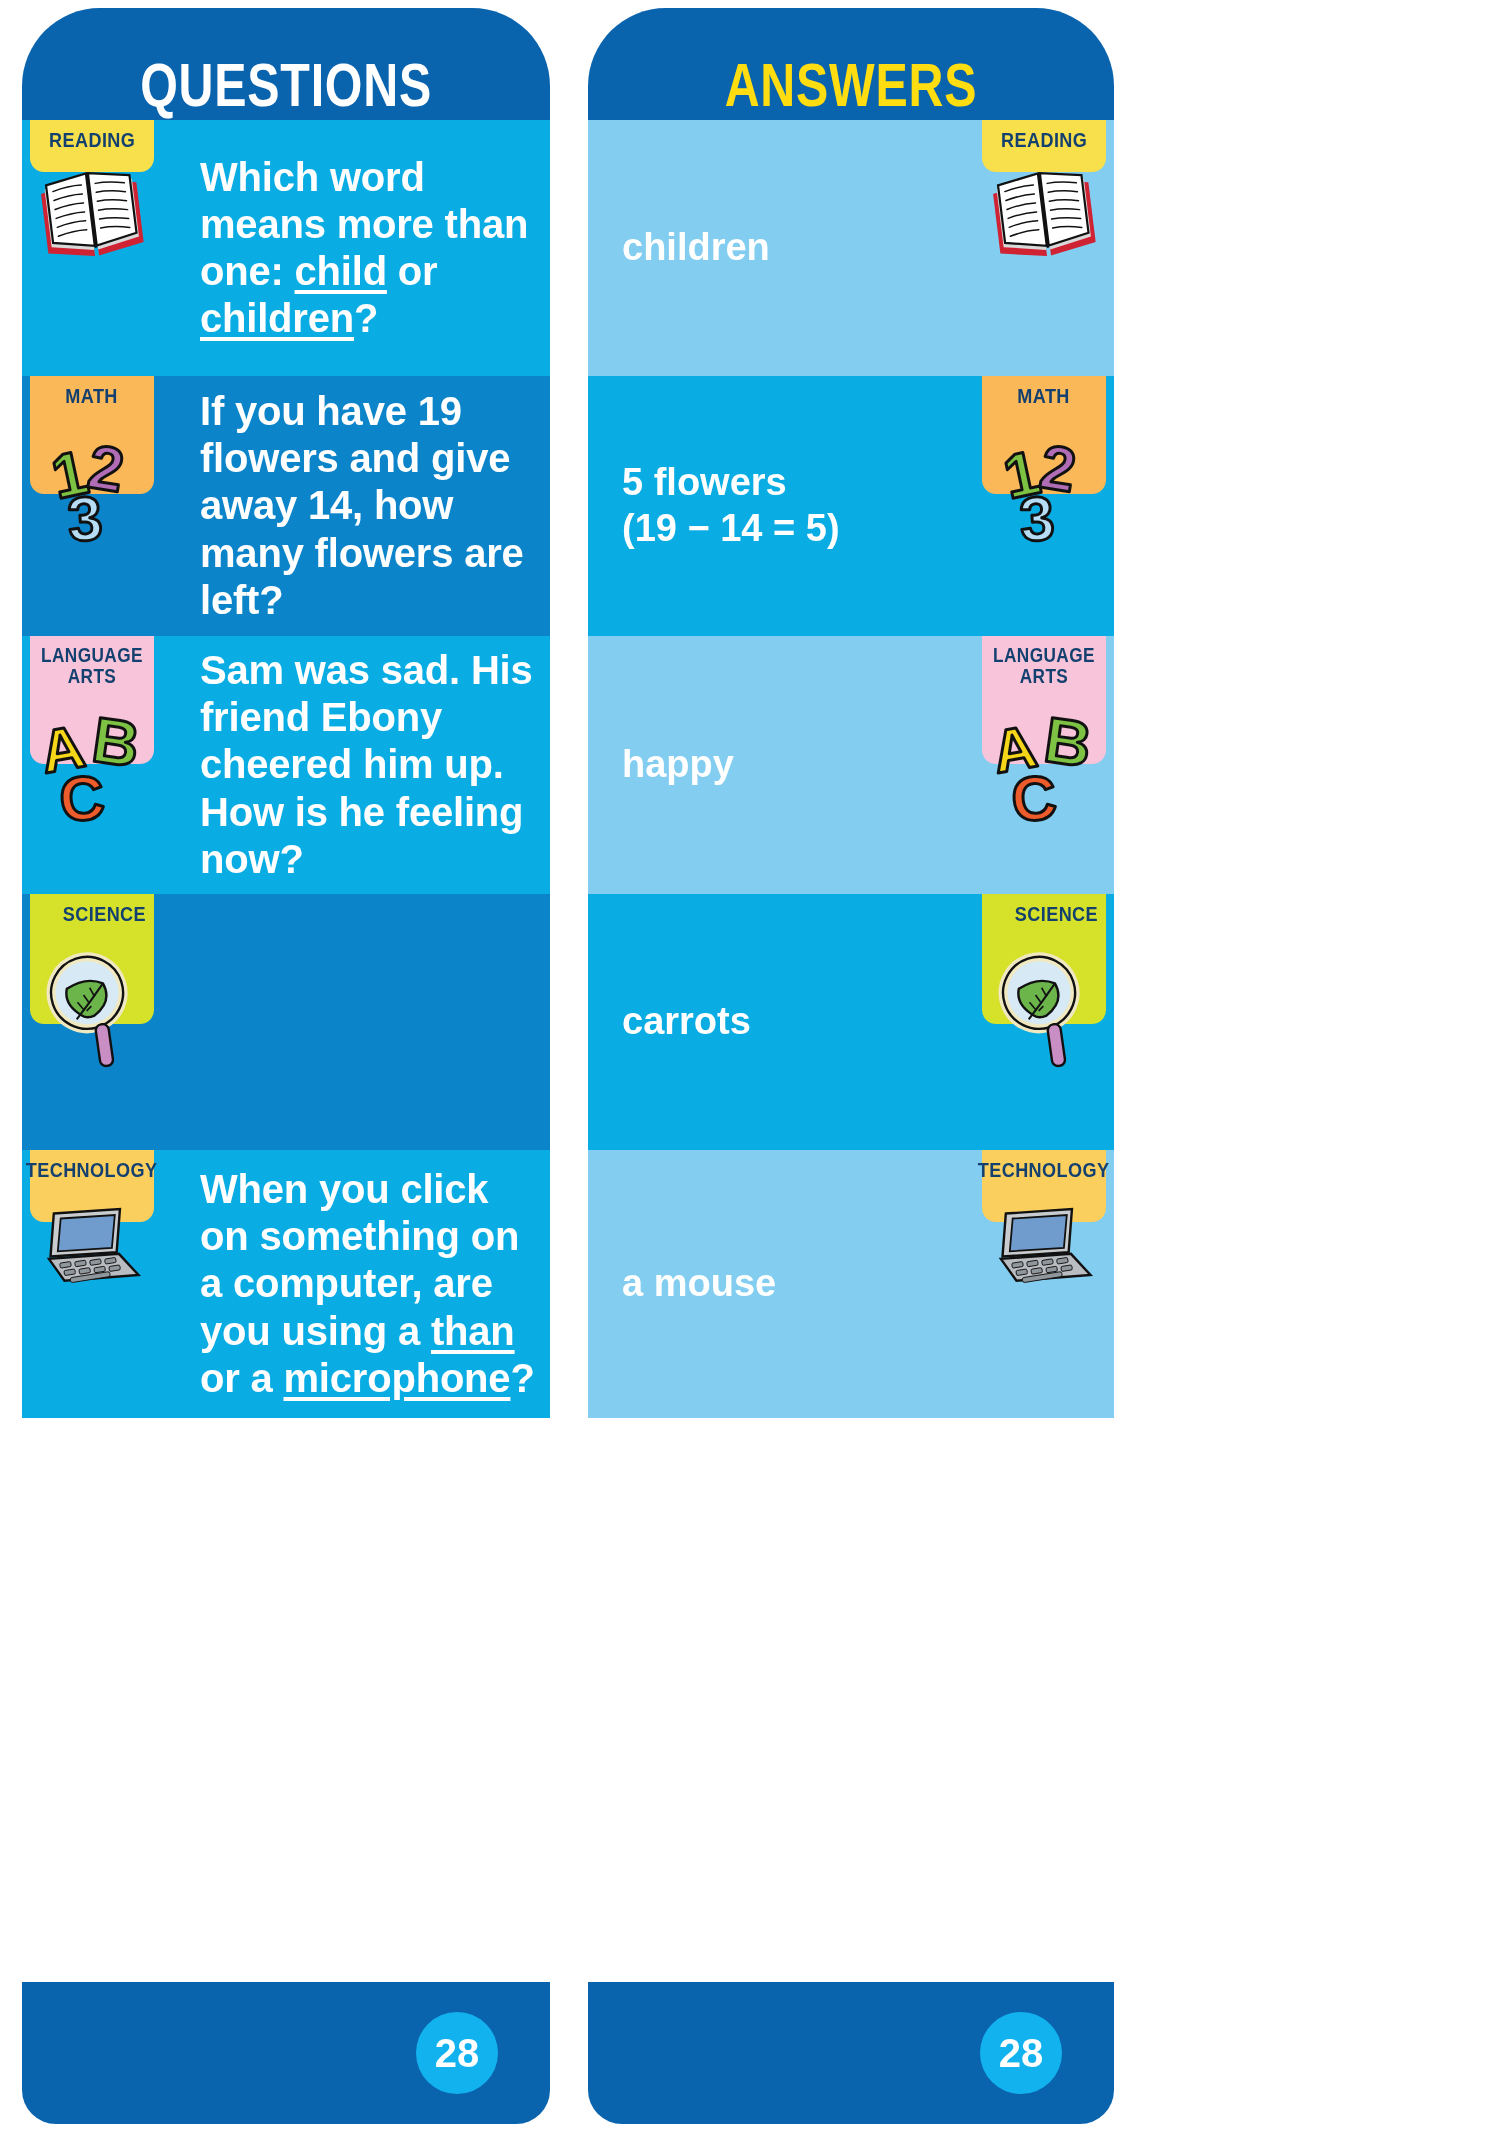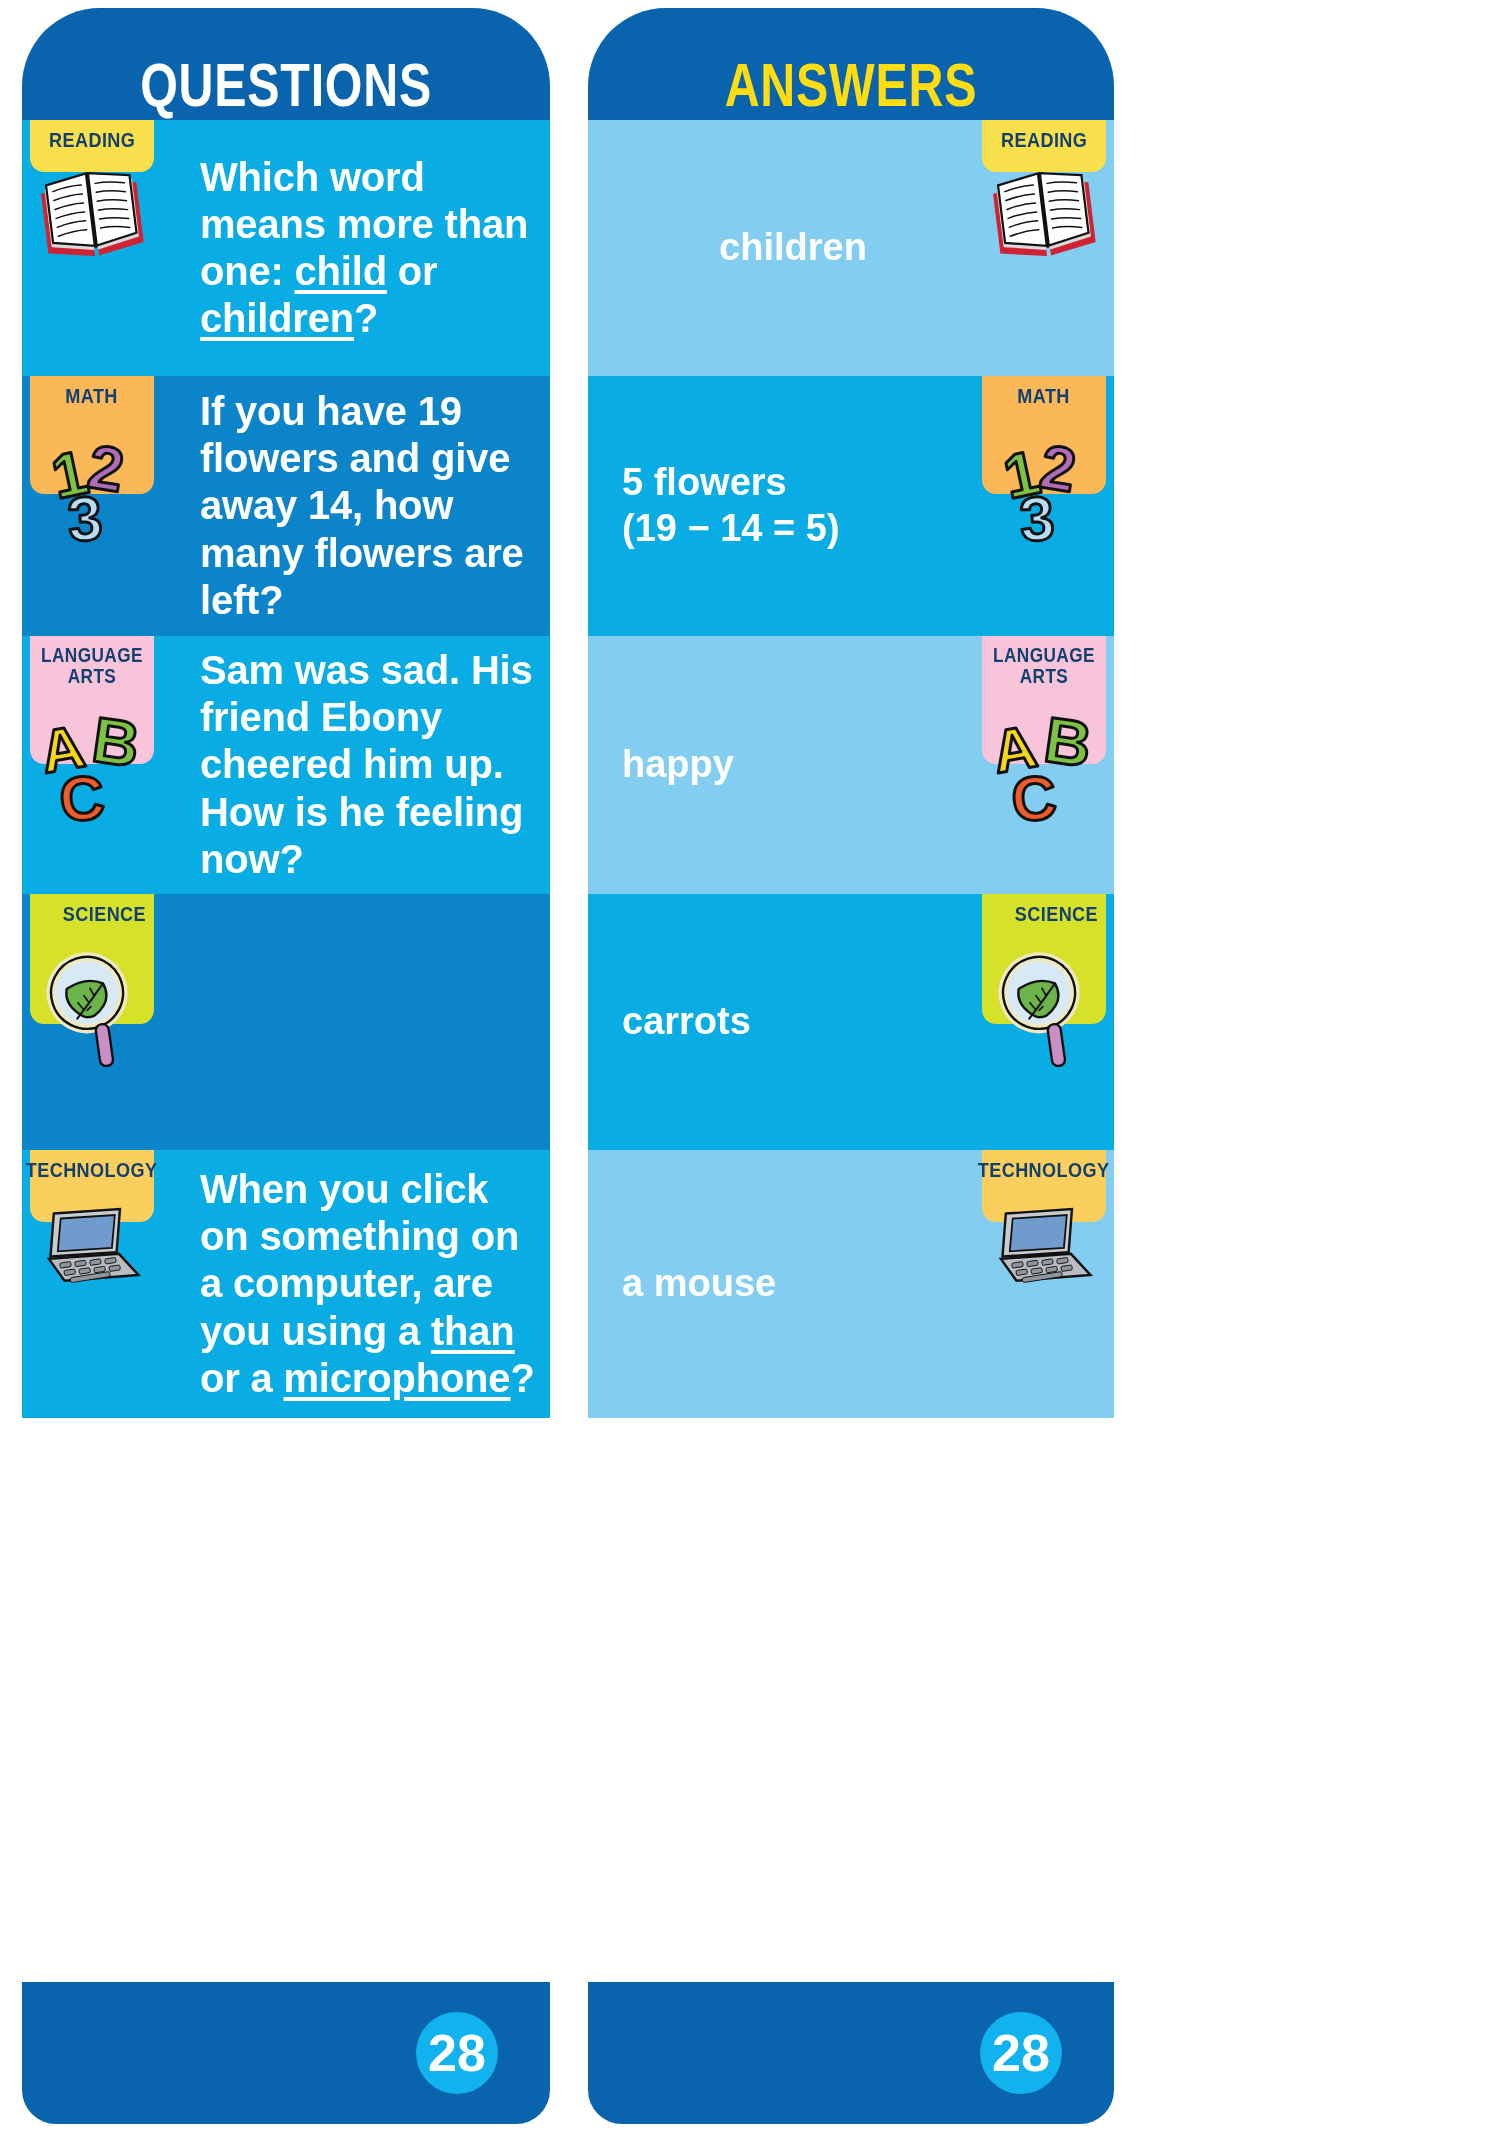--- a/index.html
+++ b/index.html
@@ -59,21 +59,21 @@
 
   
   .qrow {
     position: relative;
     display: flex;
     align-items: center;
   }
   .qrow.bg-a { background: #0aace4; }
   .qrow.bg-b { background: #0b84ca; }
 
-  .qrow-h1 { height: 256px; justify-content: center; }
+  .qrow-h1 { height: 256px; }
   .qrow-h2 { height: 260px; }
   .qrow-h3 { height: 258px; }
   .qrow-h4 { height: 256px; }
   .qrow-h5 { height: 268px; }
 
   
   .arow {
     position: relative;
     display: flex;
     align-items: center;
@@ -167,21 +167,21 @@
   }
   .pagenum {
     width: 82px;
     height: 82px;
     border-radius: 50%;
     background: #12b2ef;
     color: #ffffff;
     display: flex;
     align-items: center;
     justify-content: center;
-    font-size: 52px;
+    font-size: 40px;
     font-weight: 700;
   }
 
   
   .art-svg { display: block; }
 </style>
 </head>
 <body>
 
 <div class="page">

